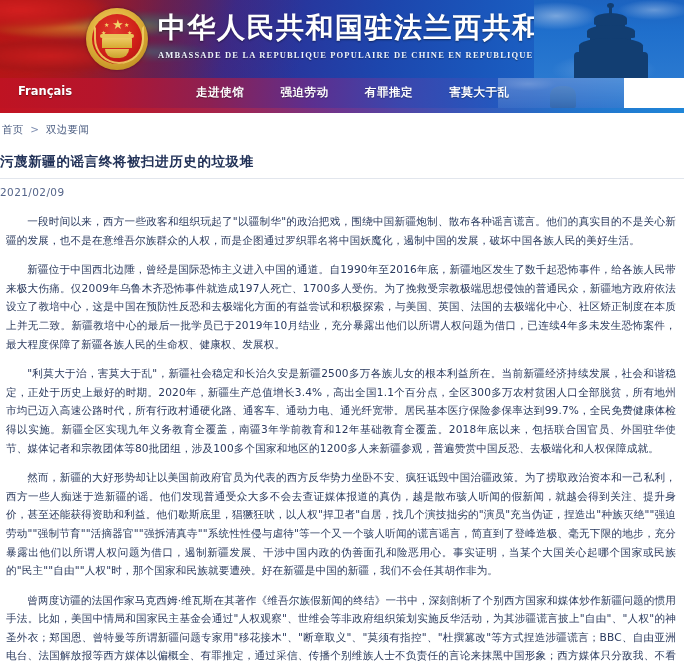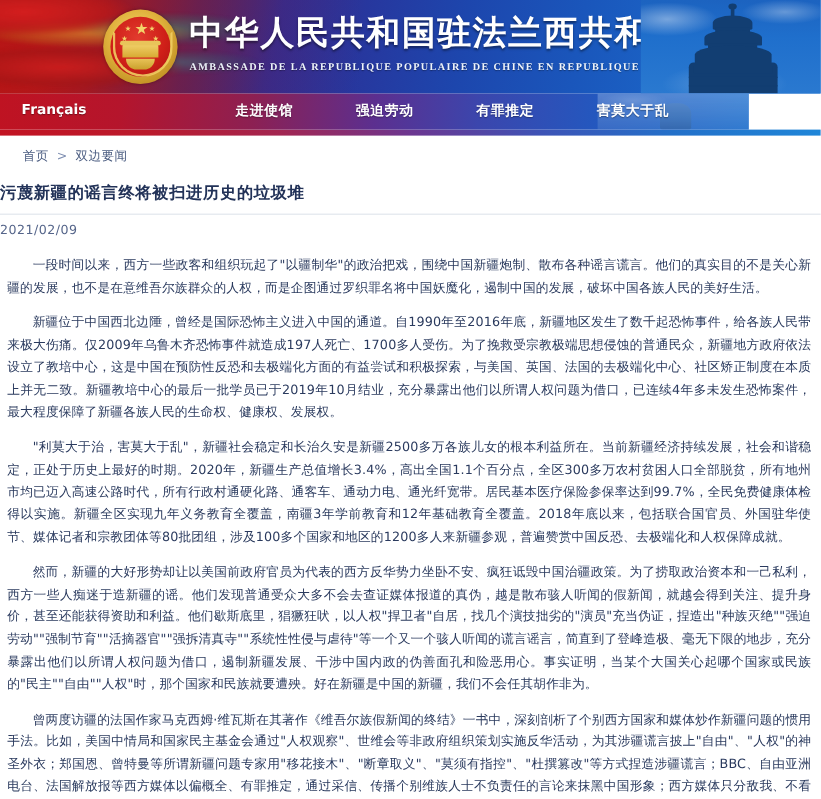--- a/index.html
+++ b/index.html
@@ -191,21 +191,21 @@
     font-size: 11.5px;
     font-weight: 700;
     color: #ffffff;
     text-shadow: 0 1px 1px rgba(0,0,0,.4);
     cursor: pointer;
   }
   .nav-menu {
     position: absolute;
     left: 196px; top: 7px;
     display: flex;
-    gap: 52px;
+    gap: 36px;
   }
   .nav-item {
     font-size: 11.5px;
     font-weight: 700;
     color: #ffffff;
     letter-spacing: .6px;
     white-space: nowrap;
     cursor: pointer;
     text-shadow: 0 1px 1px rgba(0,0,0,.35);
   }
@@ -219,21 +219,21 @@
 
   
   .page {
     width: 684px;
     padding-top: 8px;
     box-sizing: border-box;
   }
   .breadcrumb {
     font-size: 10.5px;
     color: #4a5c80;
-    padding: 2px 0 0 19px;
+    padding: 2px 0 0 2px;
     letter-spacing: .3px;
   }
   .breadcrumb .crumb-link { cursor: pointer; }
   .sep { margin: 0 3px; color: #7d8db0; }
 
   .article-head {
     margin-top: 14px;
     text-align: left;
   }
   .article-title {

